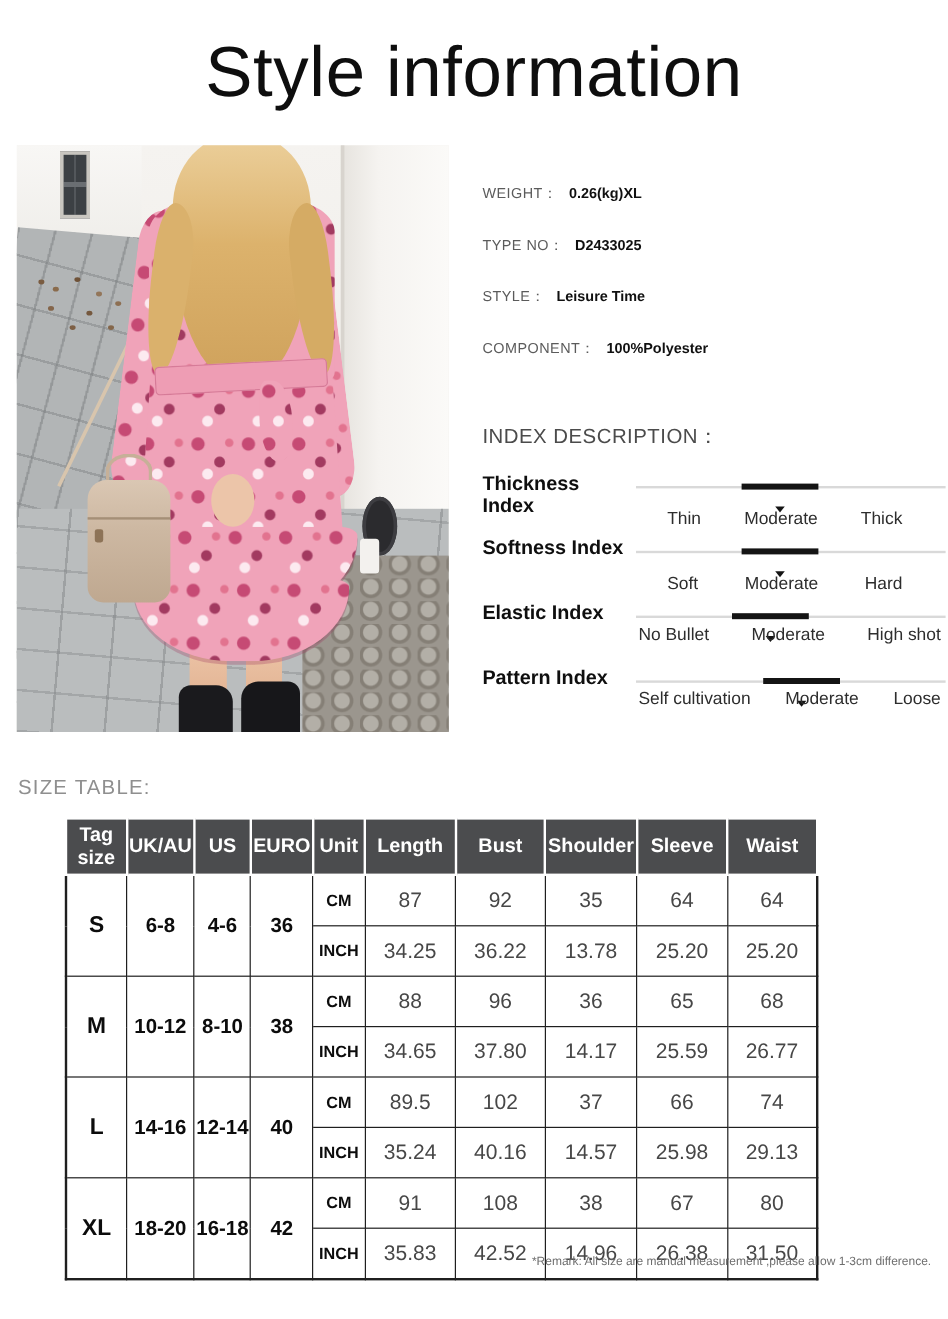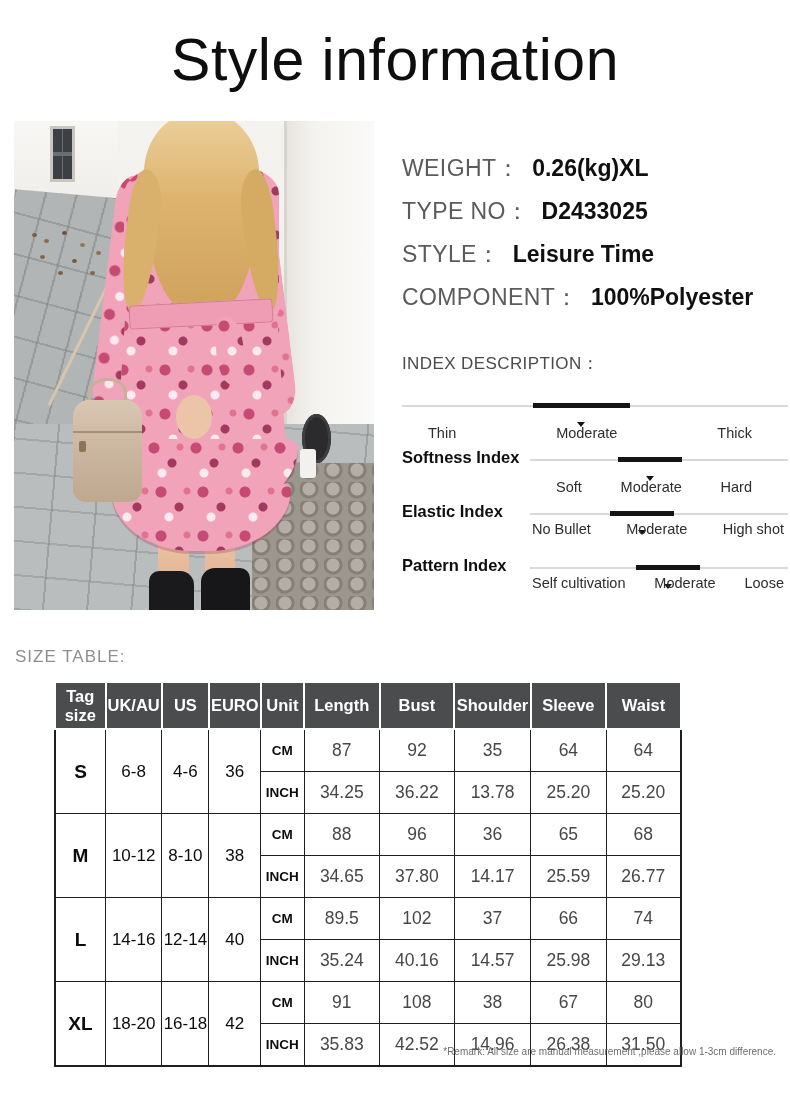--- a/index.html
+++ b/index.html
@@ -80,21 +80,21 @@
   .ph-cup { right:16%; top:67%; width:4.5%; height:6%; background:#f3f1ee; border-radius:3px; z-index:5; }
   .ph-leg-l { left:40%; top:84%; width:8.5%; height:12%; z-index:4;
            background:linear-gradient(180deg,#eec6a9,#e0b190); border-radius:8px; }
   .ph-leg-r { left:53%; top:84%; width:8.5%; height:12%; z-index:4;
            background:linear-gradient(180deg,#eec6a9,#e0b190); border-radius:8px; }
   .ph-boot-l { left:37.5%; top:92%; width:12.5%; height:8.5%; background:#1a1a1d; border-radius:10px 14px 0 0; z-index:5; }
   .ph-boot-r { left:52%; top:91.5%; width:13.5%; height:9%; background:#17171a; border-radius:14px 10px 0 0; z-index:5; }
 
   
   .details { position:absolute; left:402px; top:153px; }
-  .detail-row { height:22px; margin-bottom:21px; font-size:23px; white-space:nowrap; }
+  .detail-row { height:22px; margin-bottom:21px; font-size:12px; white-space:nowrap; }
   .detail-label { color:#5b5b5b; letter-spacing:0.4px; }
   .detail-value { color:#101010; font-weight:700; margin-left:6px; }
 
   
   .index-section { position:absolute; left:402px; top:352px; width:386px; }
   .index-heading { font-size:17px; color:#4b4b4b; letter-spacing:0.4px; margin-bottom:14px; }
   .index-row { display:flex; align-items:flex-start; height:54px; }
   .index-label { flex:none; width:128px; padding-top:5px; font-size:16.5px; font-weight:700; color:#0f0f0f; }
   .slider { position:relative; flex:1; height:54px; }
   .track { position:absolute; left:0; right:0; top:16px; height:2px; background:#d9d9d9; }
@@ -110,21 +110,21 @@
   .idx-3 .segment { left:41%; width:25%; }
 
   
   .size-heading { position:absolute; left:15px; top:647px; font-size:17px; color:#8f8f8f; letter-spacing:1px; }
   .size-table-wrap { position:absolute; left:14px; top:681px; width:628px;padding-left:40px; }
   table.size-table { width:100%; border-collapse:collapse; border:2px solid #1f1f1f; }
   .size-table th { background:#4b4c4e; color:#fff; font-size:16.5px; font-weight:700;
                    height:43px; border:2px solid #fff; }
   .size-table td { border:1px solid #1f1f1f; text-align:center; vertical-align:middle; height:39px; }
   .size-table td.tag  { font-weight:700; color:#0c0c0c; font-size:19px; }
-  .size-table td.dim  { font-weight:400; color:#0c0c0c; font-size:17px;margin-top:40px; }
+  .size-table td.dim  { font-weight:700; color:#0c0c0c; font-size:17px;margin-top:40px; }
   .size-table td.unit { font-weight:700; color:#0c0c0c; font-size:13.5px; }
   .size-table td.num  { color:#474747; font-size:17.5px; }
 
   
   .remark { position:absolute; right:14px; top:1046px; font-size:10px; color:#6e6e6e; }
 </style>
 </head>
 <body>
 
 <div class="page">
@@ -178,20 +178,21 @@
     <div class="detail-row">
       <span class="detail-label">COMPONENT：</span>
       <span class="detail-value">100%Polyester</span>
     </div>
   </div>
 
   <div class="index-section">
     <div class="index-heading">INDEX DESCRIPTION：</div>
 
     <div class="index-row idx-0">
+      <div class="index-label">Thickness Index</div>
       <div class="slider">
         <div class="track"></div>
         <div class="segment">
             <div class="seg-tri"></div>
           </div>
         <div class="opts opts-narrow">
           <span>Thin</span>
           <span>Moderate</span>
           <span>Thick</span>
         </div>

